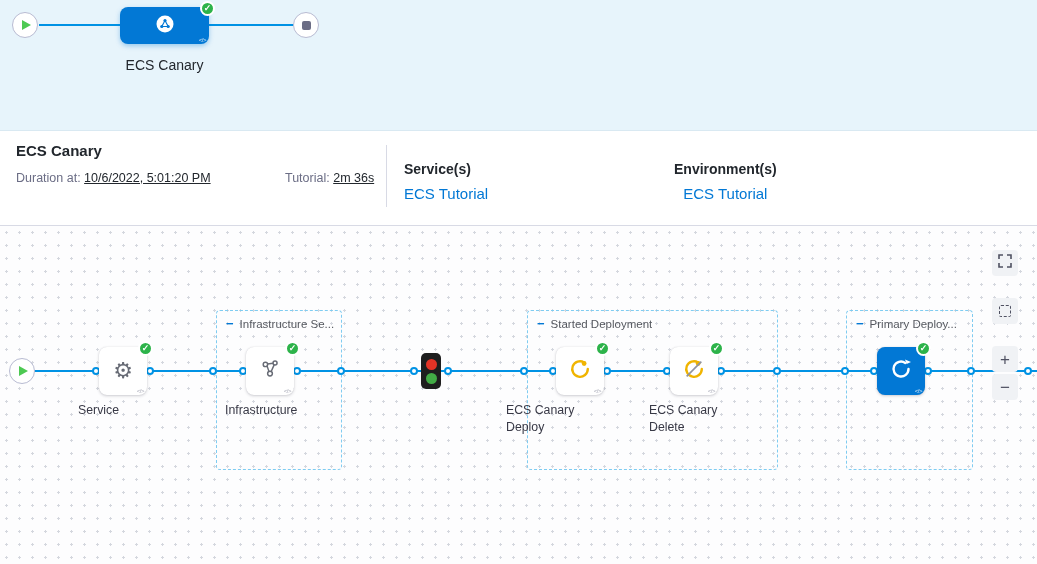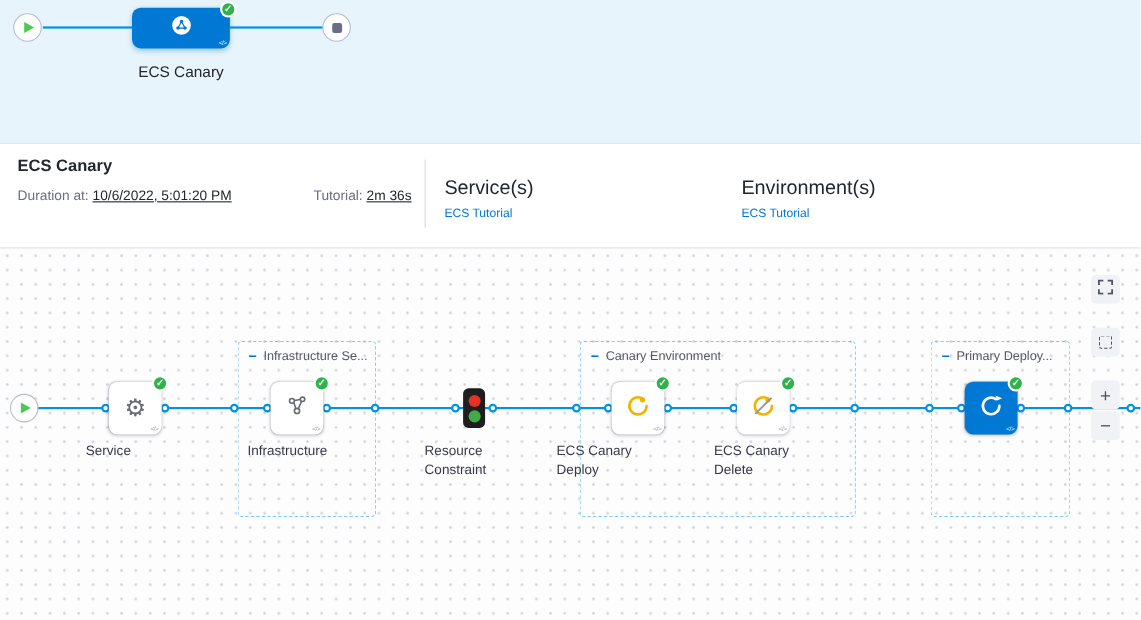--- a/index.html
+++ b/index.html
@@ -20,22 +20,22 @@
   .mini-label { position:absolute; left:120px; top:57px; width:89px; text-align:center; font-size:14px; color:#22272d; }
 
   
   .summary { position:absolute; top:131px; left:0; width:100%; height:95px; background:#fff; border-bottom:1px solid #d8dae5; }
   .exec-title { position:absolute; left:16px; top:11px; font-size:15px; font-weight:bold; color:#22272d; }
   .meta { position:absolute; top:40px; font-size:12.5px; }
   .meta .lab { color:#6b6d85; }
   .meta .val { color:#22272d;text-decoration:underline; }
   .v-divider { position:absolute; left:386px; top:14px; width:1px; height:62px; background:#d8dae5; }
   .kv { position:absolute; }
-  .kv .k { font-size:18px; font-weight:normal; color:#22272d;text-align:center; }
-  .kv .v { display:block; margin-top:7px; font-size:11px; color:#0278d5; cursor:pointer; }
+  .kv .k { font-size:14px; font-weight:bold; color:#22272d;text-align:center; }
+  .kv .v { display:block; margin-top:7px; font-size:15px; color:#0278d5; cursor:pointer;text-align:center; }
 
   
   .canvas { position:absolute; top:226px; left:0; width:1037px; height:338px; background-color:#fdfdfe;
             background-image:radial-gradient(circle, #d4d7de 1.1px, transparent 1.35px); background-size:13px 13px; }
   .flow-line { position:absolute; top:144px; left:34px; width:1003px; height:2px; background:#0092e4; }
   .canvas .round-node { top:132px; }
   .port { position:absolute; top:141px; width:8px; height:8px; border-radius:50%; background:#fff; border:2px solid #0092e4; }
 
   .card { position:absolute; top:121px; width:48px; height:48px; background:#fff; border-radius:8px;
           box-shadow:0 1px 3px rgba(40,41,61,.22), 0 0 1px rgba(40,41,61,.15); display:flex; align-items:center; justify-content:center; cursor:pointer; }
@@ -129,21 +129,21 @@
     <div class="group" style="left:216px;width:126px;">
       <div class="group-title">
         <span class="minus-ic">−</span>
         <span class="gtitle-text">Infrastructure Se...</span>
       </div>
     </div>
 
     <div class="group" style="left:527px;width:251px;">
       <div class="group-title">
         <span class="minus-ic">−</span>
-        <span class="gtitle-text">Canary Environment</span>
+        <span class="gtitle-text">Started Deployment</span>
       </div>
     </div>
 
     <div class="group" style="left:846px;width:127px;">
       <div class="group-title">
         <span class="minus-ic">−</span>
         <span class="gtitle-text">Primary Deploy...</span>
       </div>
     </div>
 
@@ -185,21 +185,20 @@
       </span>
       <span class="badge">✓</span>
       <span class="code-glyph">&lt;/&gt;</span>
     </div>
     <div class="nlabel" style="left:225px;">Infrastructure</div>
 
     <div class="tlight">
       <span class="tl-red"></span>
       <span class="tl-green"></span>
     </div>
-    <div class="nlabel" style="left:386px;">Resource Constraint</div>
 
     <div class="card" style="left:556px;">
       <span>
         <svg width="22" height="22" viewBox="0 0 24 24">
           <path d="M20.5 12a8.5 8.5 0 1 1-4-7.2" fill="none" stroke="#f0b400" stroke-width="2.6" stroke-linecap="round"></path>
           <circle cx="16.5" cy="6" r="2.6" fill="#f0b400"></circle>
         </svg>
       </span>
       <span class="badge">✓</span>
       <span class="code-glyph">&lt;/&gt;</span>

